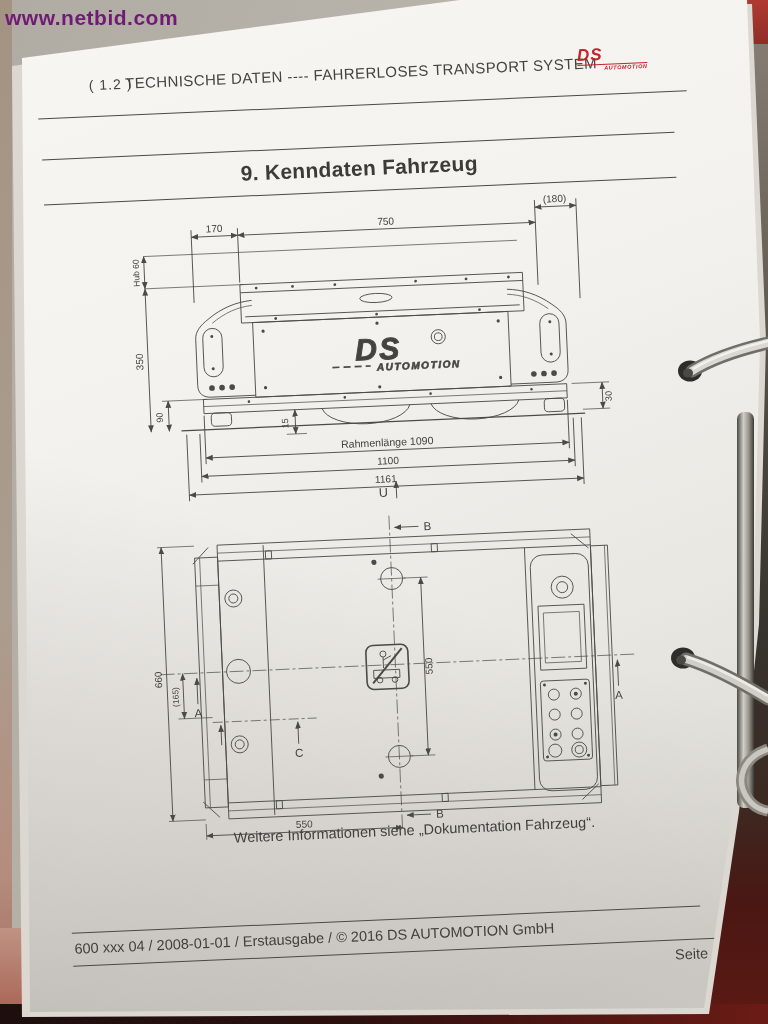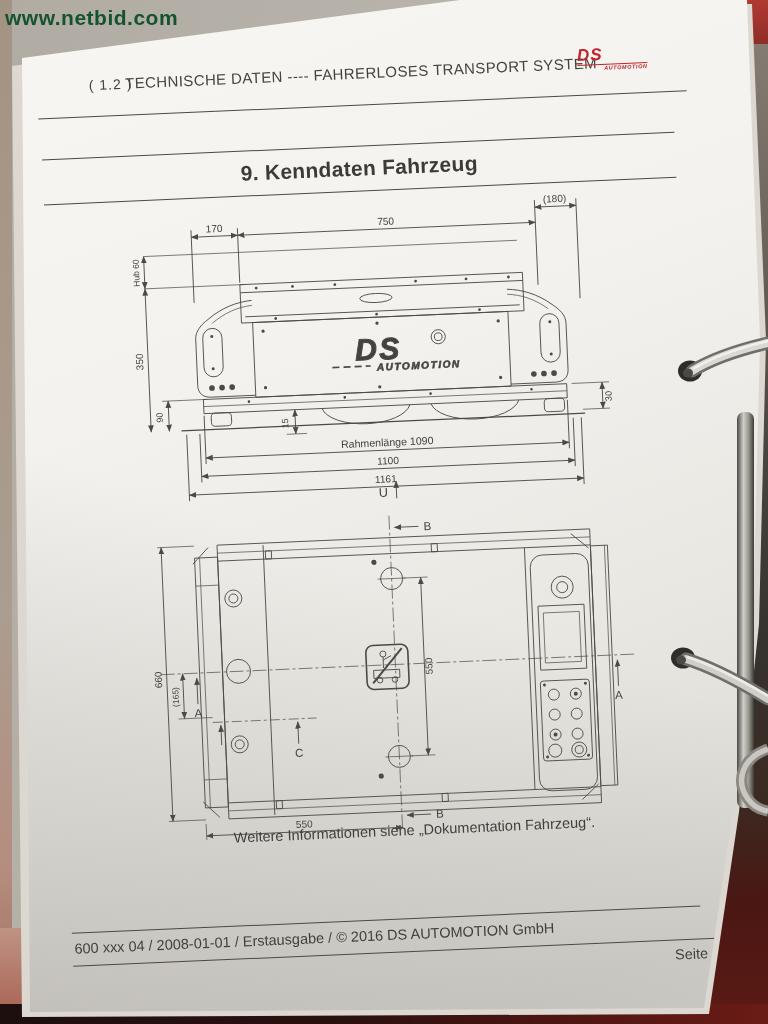--- a/index.html
+++ b/index.html
@@ -49,21 +49,21 @@
   .drw2{position:absolute;left:98px;top:484px;width:500px;height:325px;}
   svg text{fill:#43423e;font-family:"Liberation Sans",sans-serif;}
 
   
   .metal-bar{position:absolute;left:737px;top:412px;width:17px;height:396px;border-radius:7px;
     background:linear-gradient(90deg,#4a4843,#d0cec8 38%,#969489 70%,#3c3a36);}
   .rings{position:absolute;inset:0;pointer-events:none;}
 
   
   .watermark{position:absolute;left:5px;top:6px;font-size:21px;font-weight:bold;
-    color:#14532d;letter-spacing:.5px;}
+    color:#701a75;letter-spacing:.5px;}
 </style>
 </head>
 <body>
 
 <div class="stage">
   <div class="wall"></div>
   <div class="right-band"></div>
   <div class="red-corner"></div>
   <div class="left-strip"></div>
   <div class="left-bottom"></div>

